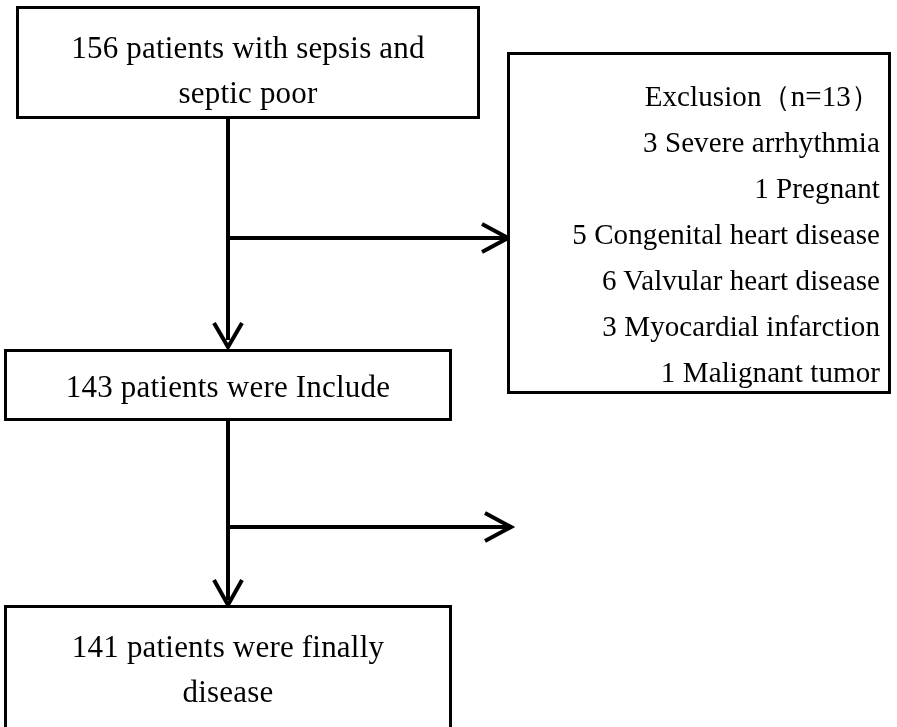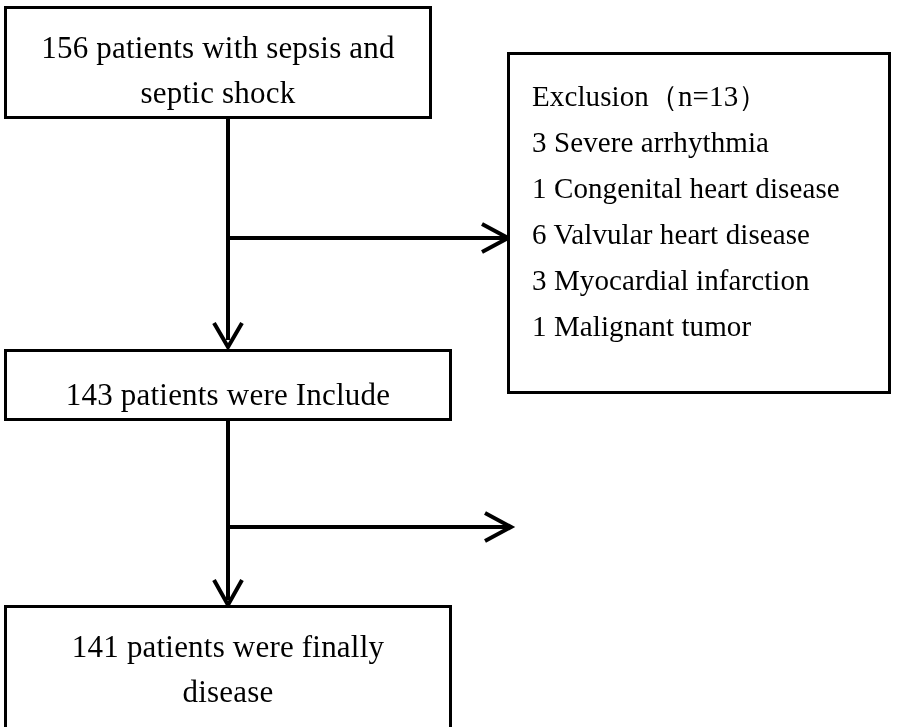--- a/index.html
+++ b/index.html
@@ -28,35 +28,35 @@
     right: 0;
     text-align: center;
     font-size: 31px;
     line-height: 45px;
     letter-spacing: 0.2px;
   }
   .list-box-text {
     position: absolute;
     left: 22px;
     right: 8px;
-    text-align: left;
+    text-align: right;
     font-size: 29px;
     line-height: 46px;
     letter-spacing: 0.1px;
     white-space: nowrap;
   }
   .list-line {
     display: block;
     white-space: nowrap;
   }
   
   #box-enrolled {
-    left: 4px;
+    left: 16px;
     top: 6px;
-    width: 428px;
+    width: 464px;
     height: 113px;
   }
   #box-enrolled .box-text {
     top: 16px;
   }
   
   #box-exclusion {
     left: 507px;
     top: 52px;
     width: 384px;
@@ -66,21 +66,21 @@
     top: 18px;
   }
   
   #box-included {
     left: 4px;
     top: 349px;
     width: 448px;
     height: 72px;
   }
   #box-included .box-text {
-    top: 20px;
+    top: 12px;
   }
   
   #box-dropout {
     left: 510px;
     top: 481px;
     width: 381px;
     height: 116px;
   }
   #box-dropout .list-box-text {
     top: 17px;
@@ -120,29 +120,30 @@
     <line x1="228" y1="421" x2="228" y2="600" stroke="#000000" stroke-width="4"></line>
     <polyline points="214,580 228,605 242,580" fill="none" stroke="#000000" stroke-width="4" stroke-linecap="butt" stroke-linejoin="miter"></polyline>
 
     <line x1="228" y1="527" x2="508" y2="527" stroke="#000000" stroke-width="4"></line>
     <polyline points="485,513 511,527 485,541" fill="none" stroke="#000000" stroke-width="4" stroke-linecap="butt" stroke-linejoin="miter"></polyline>
   </svg>
 
   <div class="flow-box" id="box-enrolled">
     <div class="box-text">
       <span class="list-line">156 patients with sepsis and</span>
-      <span class="list-line">septic shock</span>
+      <span class="list-line">septic poor</span>
     </div>
   </div>
 
   <div class="flow-box" id="box-exclusion">
     <div class="list-box-text">
       <span class="list-line">Exclusion（n=13）</span>
       <span class="list-line">3 Severe arrhythmia</span>
-      <span class="list-line">1 Congenital heart disease</span>
+      <span class="list-line">1 Pregnant</span>
+      <span class="list-line">5 Congenital heart disease</span>
       <span class="list-line">6 Valvular heart disease</span>
       <span class="list-line">3 Myocardial infarction</span>
       <span class="list-line">1 Malignant tumor</span>
     </div>
   </div>
 
   <div class="flow-box" id="box-included">
     <div class="box-text">
       <span class="list-line">143 patients were Include</span>
     </div>

